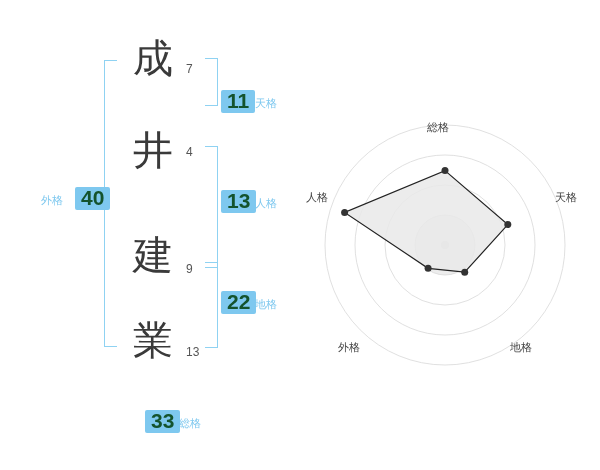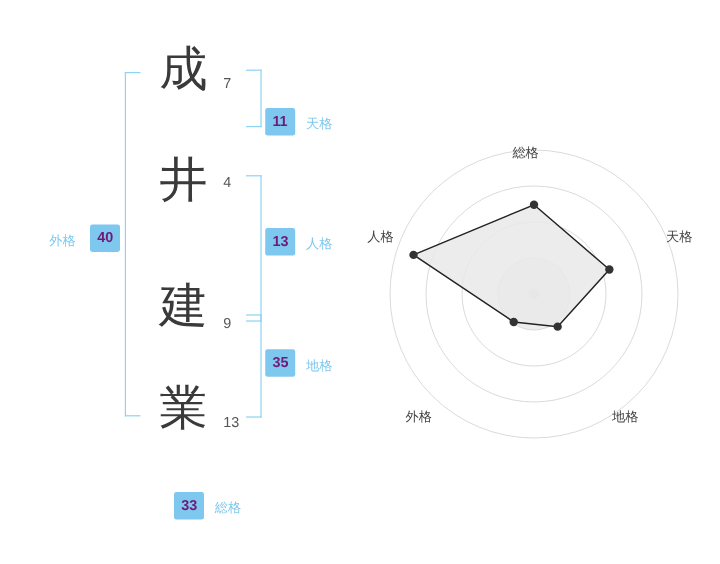--- a/index.html
+++ b/index.html
@@ -30,22 +30,22 @@
     text-align: center;
   }
   .stroke-num {
     position: absolute;
     font-size: 12px;
     color: #555555;
   }
   .badge {
     position: absolute;
     background: #7ec8ef;
-    color: #701a75;
-    font-size: 12px;
+    color: #14532d;
+    font-size: 21px;
     font-weight: bold;
     padding: 2px 6px 3px 6px;
     border-radius: 2px;
     line-height: 18px;
   }
   .badge-label {
     position: absolute;
     font-size: 11px;
     color: #7ec8ef;
   }
@@ -97,21 +97,21 @@
 
     <div class="brk" style="left:205px; top:58px; width:12px; height:46px; border-right-width:1px; border-top-width:1px; border-bottom-width:1px;"></div>
     <div class="badge" style="left:221px; top:90px;">11</div>
     <div class="badge-label" style="left:255px; top:96px;">天格</div>
 
     <div class="brk" style="left:205px; top:146px; width:12px; height:120px; border-right-width:1px; border-top-width:1px; border-bottom-width:1px;"></div>
     <div class="badge" style="left:221px; top:190px;">13</div>
     <div class="badge-label" style="left:255px; top:196px;">人格</div>
 
     <div class="brk" style="left:205px; top:262px; width:12px; height:84px; border-right-width:1px; border-top-width:1px; border-bottom-width:1px;"></div>
-    <div class="badge" style="left:221px; top:291px;">35</div>
+    <div class="badge" style="left:221px; top:291px;">22</div>
     <div class="badge-label" style="left:255px; top:297px;">地格</div>
 
     <div class="badge" style="left:145px; top:410px;text-align:center;">33</div>
     <div class="badge-label" style="left:179px; top:416px;">総格</div>
   </div>
 
   <div class="radar-wrap">
     <svg id="radar-svg" width="270" height="270" viewBox="0 0 270 270">
         <circle cx="135" cy="135" r="120" fill="none" stroke="#d8d8d8" stroke-width="0.8"></circle>
         <circle cx="135" cy="135" r="90" fill="none" stroke="#d8d8d8" stroke-width="0.8"></circle>

